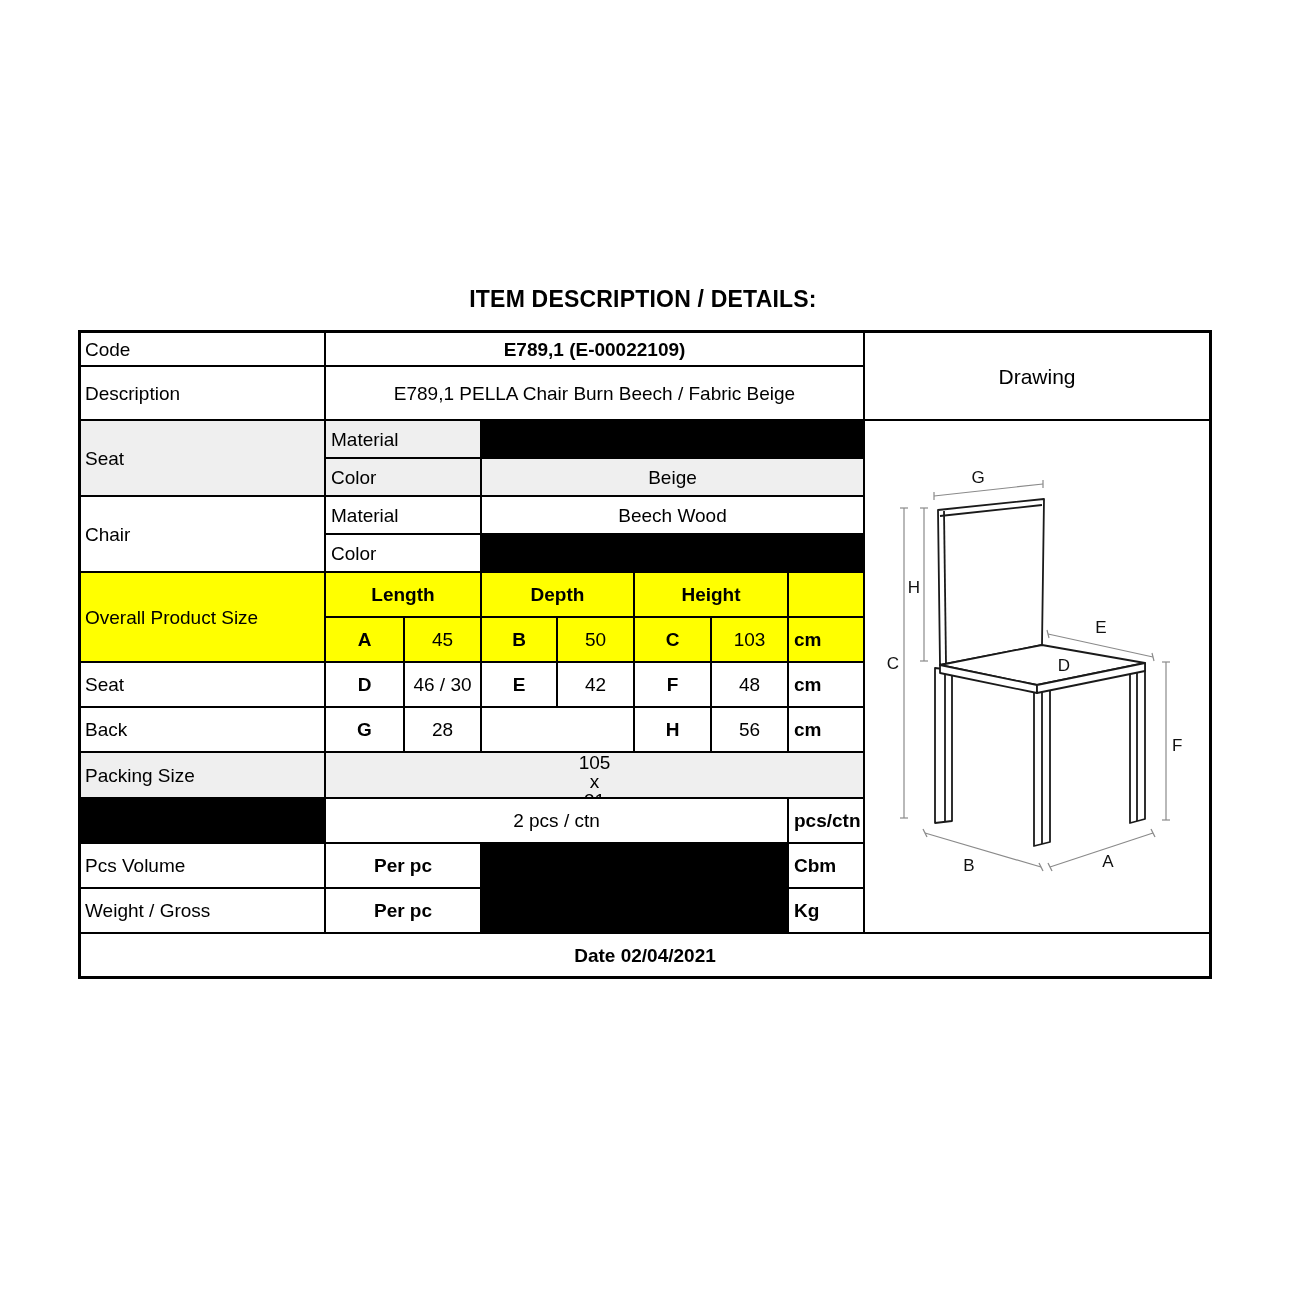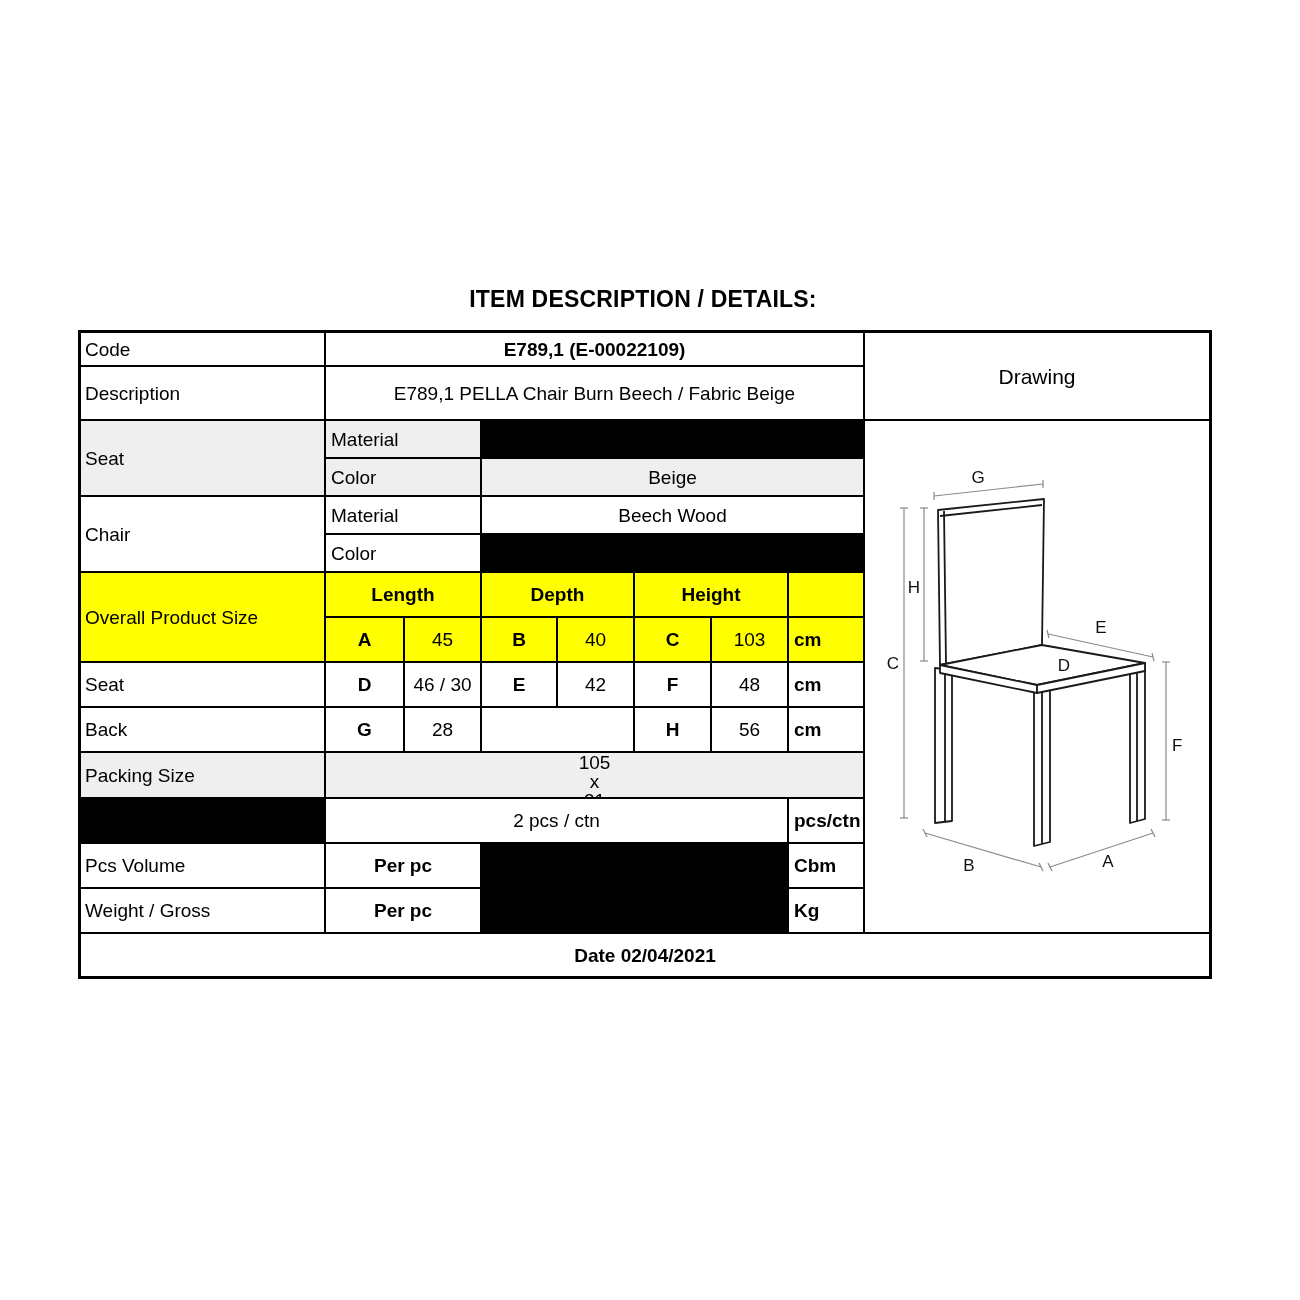--- a/index.html
+++ b/index.html
@@ -50,21 +50,21 @@
     <div class="cell left" style="grid-area:6/2/7/4">Color</div>
 
     <div class="cell lbl yellow" style="grid-area:7/1/9/2">Overall Product Size</div>
     <div class="cell b yellow" style="grid-area:7/2/8/4">Length</div>
     <div class="cell b yellow" style="grid-area:7/4/8/6">Depth</div>
     <div class="cell b yellow" style="grid-area:7/6/8/8">Height</div>
     <div class="cell yellow" style="grid-area:7/8"></div>
     <div class="cell b yellow" style="grid-area:8/2">A</div>
     <div class="cell yellow" style="grid-area:8/3">45</div>
     <div class="cell b yellow" style="grid-area:8/4">B</div>
-    <div class="cell yellow" style="grid-area:8/5">40</div>
+    <div class="cell yellow" style="grid-area:8/5">50</div>
     <div class="cell b yellow" style="grid-area:8/6">C</div>
     <div class="cell yellow" style="grid-area:8/7">103</div>
     <div class="cell left b yellow" style="grid-area:8/8">cm</div>
 
     <div class="cell lbl" style="grid-area:9/1">Seat</div>
     <div class="cell b" style="grid-area:9/2">D</div>
     <div class="cell" style="grid-area:9/3">46 / 30</div>
     <div class="cell b" style="grid-area:9/4">E</div>
     <div class="cell" style="grid-area:9/5">42</div>
     <div class="cell b" style="grid-area:9/6">F</div>

